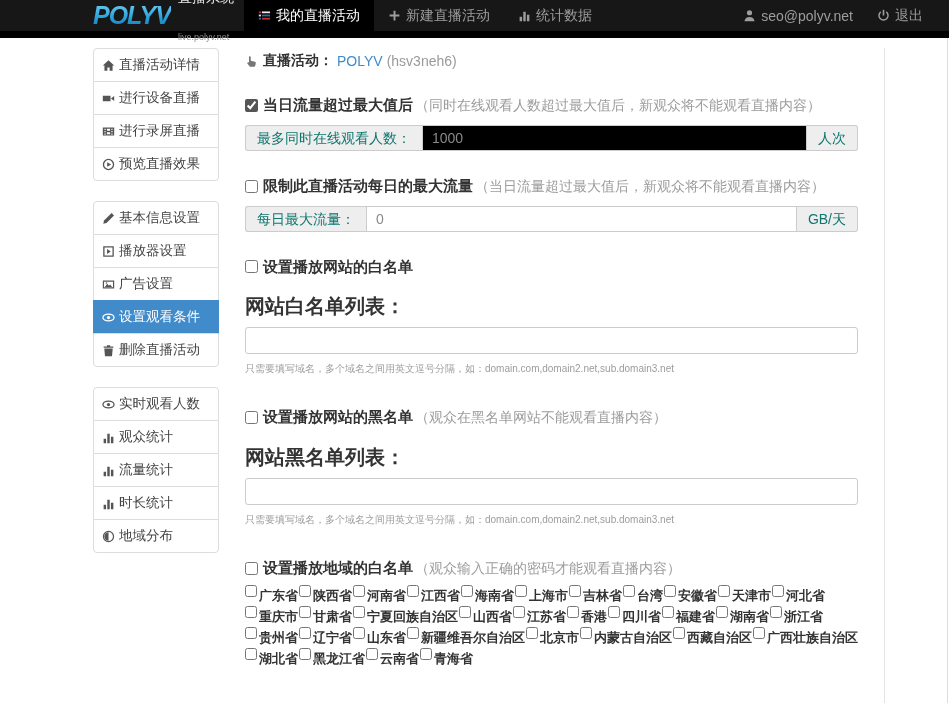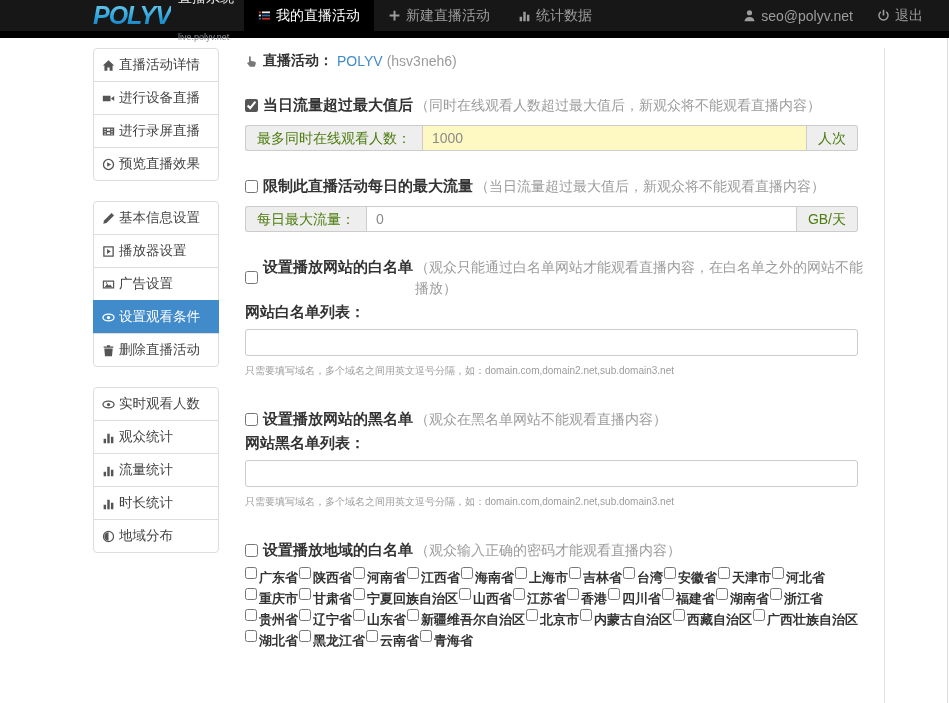--- a/index.html
+++ b/index.html
@@ -57,31 +57,31 @@
   .hdr-label { font-weight:bold; color:#333;text-align:right; }
   .chan-link { color:#428bca; text-decoration:none; margin-left:4px; cursor:pointer; }
   .chan-id { color:#9a9a9a; margin-left:4px;text-align:center; }
   .section { margin-top:24px; }
   .sec-head { display:flex; align-items:baseline; line-height:21px; }
   .sec-head input { margin:0 5px 0 0; width:13px; height:13px; vertical-align:-1px; flex:none; align-self:center; }
   .sec-title { font-weight:bold; font-size:15px; color:#333; white-space:nowrap; }
   .sec-note { color:#9c9c9c; font-size:14px; margin-left:2px; }
   .igroup { display:flex; margin-top:9px; width:613px; }
   .iaddon {
-    background:#eee; border:1px solid #ccc; color:#4d7c0f; font-size:14px;
+    background:#eee; border:1px solid #ccc; color:#0f766e; font-size:14px;
     padding:3px 11px; white-space:nowrap; line-height:18px;
   }
   .iaddon.first { border-radius:3px 0 0 3px; border-right:0; }
   .iaddon.last  { border-radius:0 3px 3px 0; border-left:0; }
   .igroup input[type=text] {
     flex:1; border:1px solid #ccc; font-size:14px; color:#8a8a8a; padding:3px 9px;
     min-width:0; outline:none; font-family:inherit;
   }
-  .igroup input.muted { background:#fef9c3; }
-  .list-label { font-weight:bold; font-size:15px; margin-top:4px; }
+  .igroup input.muted { background:#000000; }
+  .list-label { font-weight:bold; font-size:20px; margin-top:16px; }
   .wide-input {
     width:613px; margin-top:7px; height:27px; border:1px solid #ccc; border-radius:3px;
     padding:3px 9px; font-size:14px; color:#555; outline:none; font-family:inherit;
   }
   .help-text { color:#9c9c9c; font-size:10px; margin-top:8px; }
   .regions { margin-top:6px; width:622px; display:flex; flex-wrap:wrap; line-height:21px; }
   .region { display:inline-flex; align-items:flex-start; margin-right:1px; cursor:pointer; }
   .region input { width:12px; height:12px; margin:0 2px 0 0; flex:none; }
   .region-label { font-weight:bold; font-size:13px; color:#333; white-space:nowrap; }
   input[type=checkbox] { accent-color:#555; cursor:pointer; }
@@ -318,21 +318,20 @@
         <span class="iaddon first">每日最大流量：</span>
         <input type="text" value="0" style="">
         <span class="iaddon last">GB/天</span>
       </div>
     </div>
 
     <div class="section">
       <div class="sec-head">
         <input type="checkbox" style="">
         <span class="sec-title">设置播放网站的白名单</span>
-        <span class="sec-note">（观众只能通过白名单网站才能观看直播内容，在白名单之外的网站不能播放）</span>
       </div>
       <div class="list-label">网站白名单列表：</div>
       <input type="text" class="wide-input" value="" style="">
       <div class="help-text">只需要填写域名，多个域名之间用英文逗号分隔，如：domain.com,domain2.net,sub.domain3.net</div>
     </div>
 
     <div class="section" style="margin-top:30px">
       <div class="sec-head">
         <input type="checkbox" style="">
         <span class="sec-title">设置播放网站的黑名单</span>

